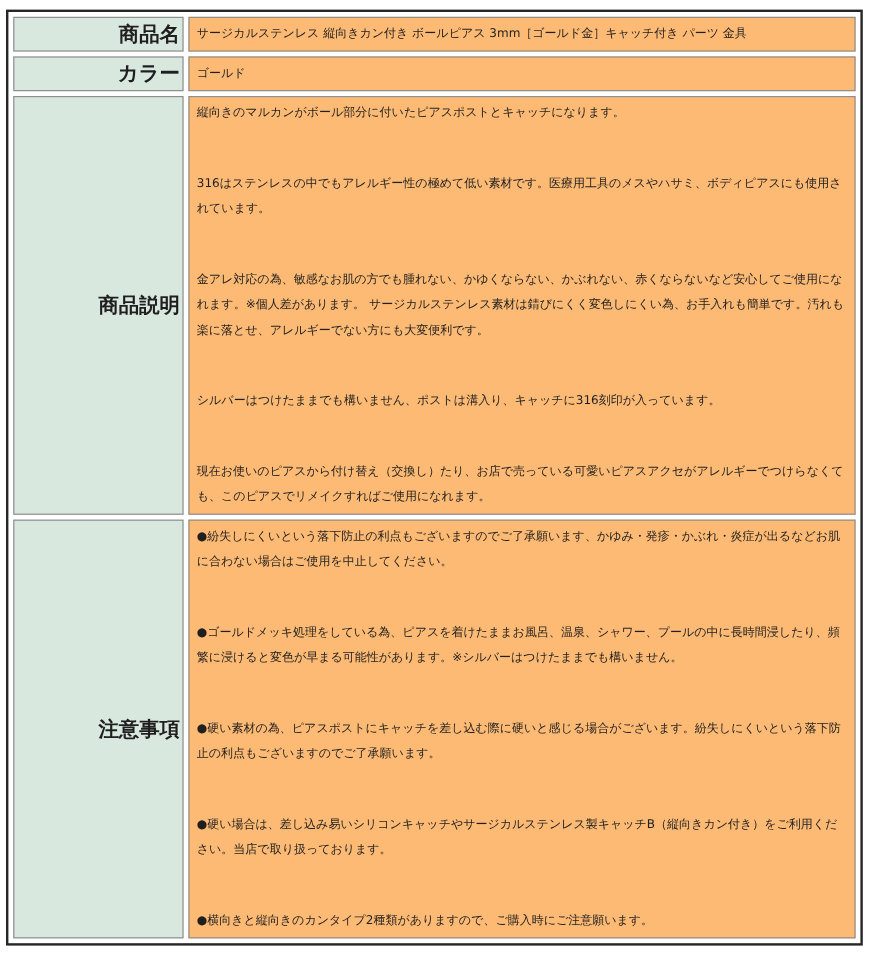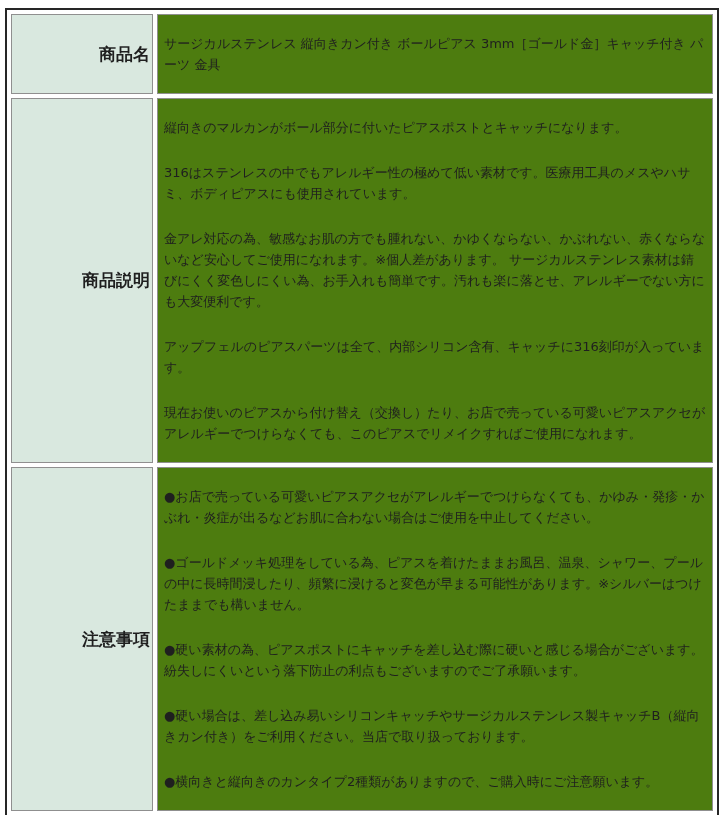--- a/index.html
+++ b/index.html
@@ -28,62 +28,68 @@
     border: 1px solid #8f8f8f;
     font-size: 17px;
     font-weight: bold;
     text-align: right;
     vertical-align: middle;
     padding: 2px;
     color: #1f1f1f;
   }
   td.row-value {
     border: 1px solid #8f8f8f;
-    background: #4d7c0f;
-    font-size: 13px;
+    background: #fdba74;
+    font-size: 10px;
     line-height: 21px;
-    padding: 18px 6px;
+    padding: 3px 6px;
     vertical-align: middle;
     text-align: left;
     color: #1f1f1f;
     overflow-wrap: break-word;
   }
   .para { margin: 0; }
-  .para + .para { margin-top: 24px; }
+  .para + .para { margin-top: 38px; }
 </style>
 </head>
 <body>
 
 <table class="spec-table">
   <tbody id="spec-rows">
   <tr>
     <th class="row-label">商品名</th>
     <td class="row-value">
           <div class="para">サージカルステンレス 縦向きカン付き ボールピアス 3mm［ゴールド金］キャッチ付き パーツ 金具</div>
         </td>
   </tr>
 
 
 
+  <tr>
+    <th class="row-label">カラー</th>
+    <td class="row-value">
+          <div class="para">ゴールド</div>
+        </td>
+  </tr>
 
   <tr>
     <th class="row-label">商品説明</th>
     <td class="row-value">
           <div class="para">縦向きのマルカンがボール部分に付いたピアスポストとキャッチになります。</div>
           <div class="para">316はステンレスの中でもアレルギー性の極めて低い素材です。医療用工具のメスやハサミ、ボディピアスにも使用されています。</div>
           <div class="para">金アレ対応の為、敏感なお肌の方でも腫れない、かゆくならない、かぶれない、赤くならないなど安心してご使用になれます。※個人差があります。 サージカルステンレス素材は錆びにくく変色しにくい為、お手入れも簡単です。汚れも楽に落とせ、アレルギーでない方にも大変便利です。</div>
-          <div class="para">アップフェルのピアスパーツは全て、内部シリコン含有、キャッチに316刻印が入っています。</div>
+          <div class="para">シルバーはつけたままでも構いません、ポストは溝入り、キャッチに316刻印が入っています。</div>
           <div class="para">現在お使いのピアスから付け替え（交換し）たり、お店で売っている可愛いピアスアクセがアレルギーでつけらなくても、このピアスでリメイクすればご使用になれます。</div>
         </td>
   </tr>
 
   <tr>
     <th class="row-label">注意事項</th>
     <td class="row-value">
-          <div class="para">●お店で売っている可愛いピアスアクセがアレルギーでつけらなくても、かゆみ・発疹・かぶれ・炎症が出るなどお肌に合わない場合はご使用を中止してください。</div>
+          <div class="para">●紛失しにくいという落下防止の利点もございますのでご了承願います、かゆみ・発疹・かぶれ・炎症が出るなどお肌に合わない場合はご使用を中止してください。</div>
           <div class="para">●ゴールドメッキ処理をしている為、ピアスを着けたままお風呂、温泉、シャワー、プールの中に長時間浸したり、頻繁に浸けると変色が早まる可能性があります。※シルバーはつけたままでも構いません。</div>
           <div class="para">●硬い素材の為、ピアスポストにキャッチを差し込む際に硬いと感じる場合がございます。紛失しにくいという落下防止の利点もございますのでご了承願います。</div>
           <div class="para">●硬い場合は、差し込み易いシリコンキャッチやサージカルステンレス製キャッチB（縦向きカン付き）をご利用ください。当店で取り扱っております。</div>
           <div class="para">●横向きと縦向きのカンタイプ2種類がありますので、ご購入時にご注意願います。</div>
         </td>
   </tr>
 
 </tbody>
 </table>
 

